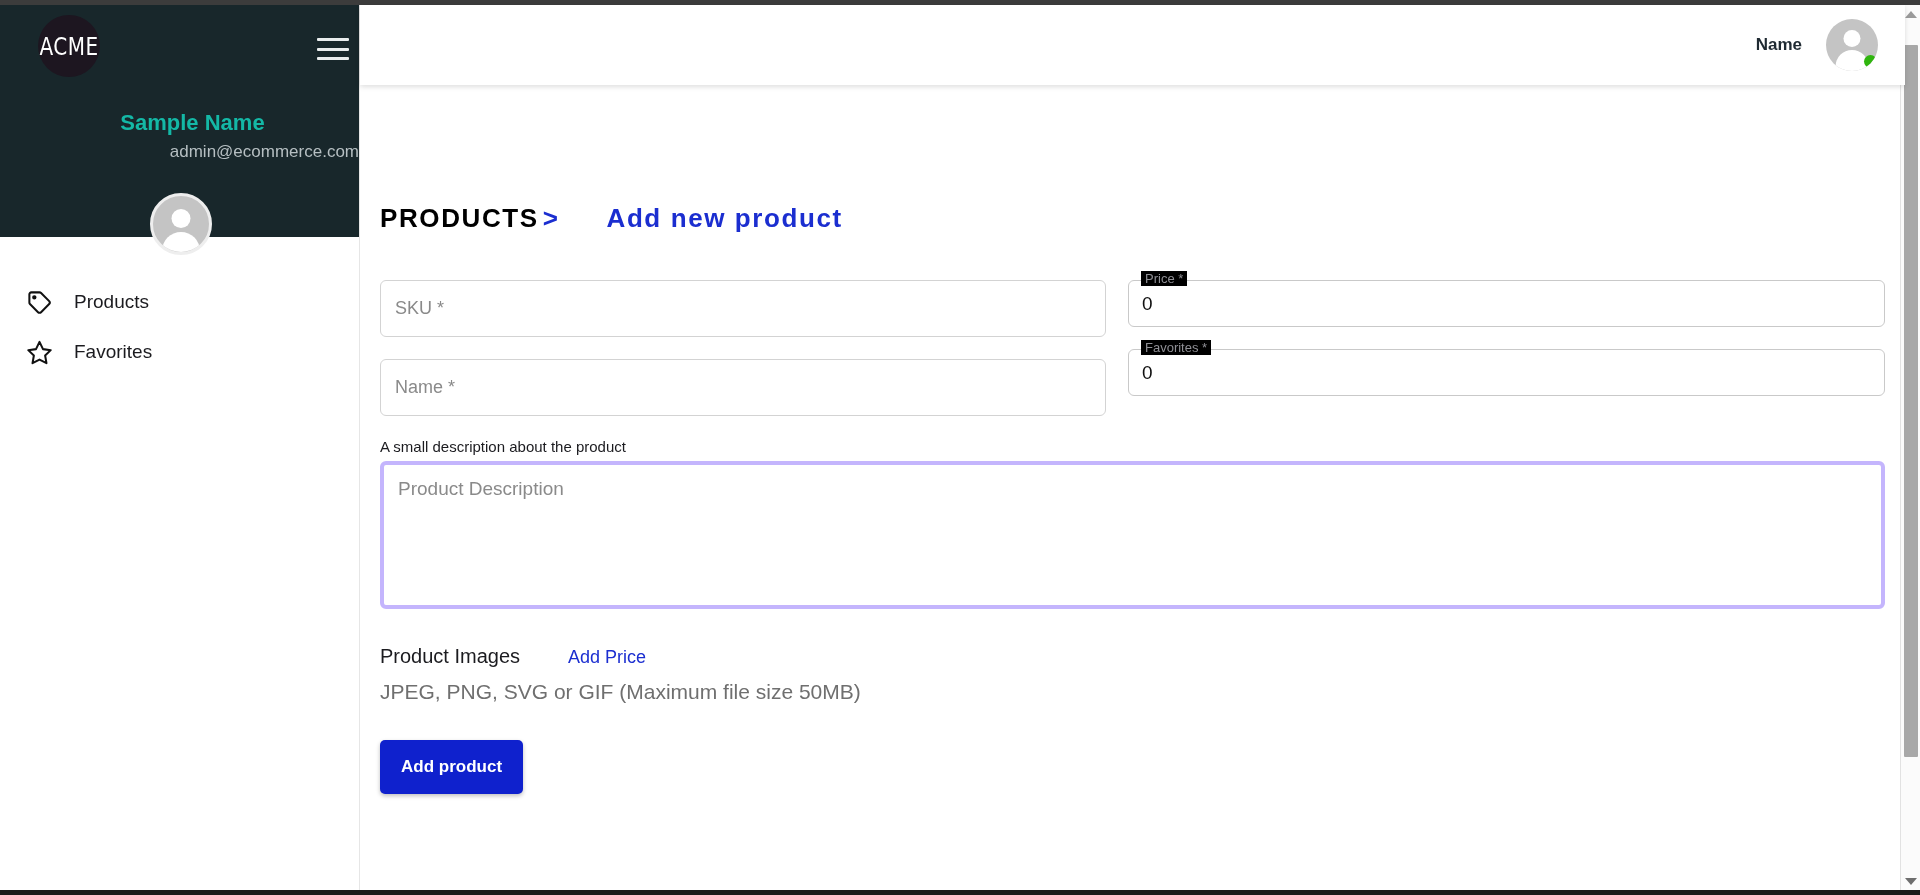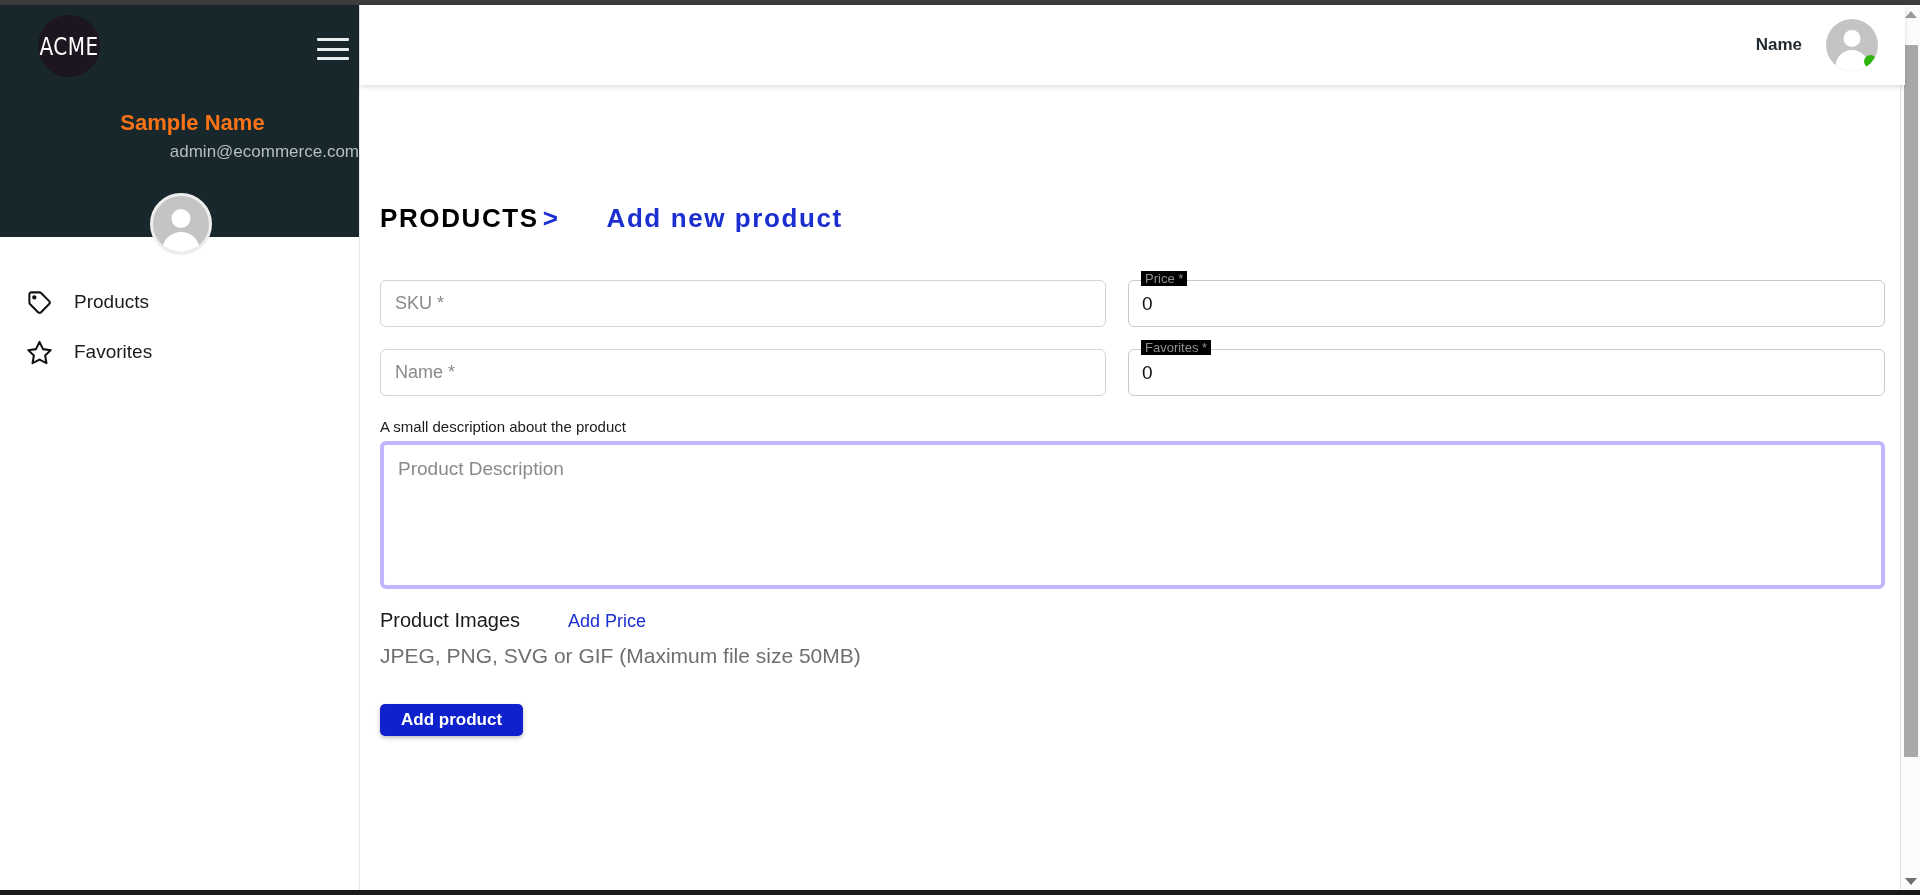--- a/index.html
+++ b/index.html
@@ -52,21 +52,21 @@
     display: flex; flex-direction: column; justify-content: space-between;
     cursor: pointer;
   }
   .hamburger span {
     display: block; height: 3px; width: 100%;
     background: #e9edee; border-radius: 1px;
   }
   .sidebar-username {
     position: absolute; top: 105px; left: 0; width: 100%;
     text-align: center;
-    color: #f97316;
+    color: #14b8a6;
     font-size: 22px;
     font-weight: bold;
     padding-left: 26px;
   }
   .sidebar-email {
     position: absolute; top: 137px; left: 0; width: 100%;
     text-align: right;
     color: #b6bfc2;
     font-size: 17px;
   }
@@ -151,21 +151,21 @@
   .bc-current { color: #1b2ed0; margin-left: 43px; }
 
   .form-area { position: absolute; top: 195px; left: 20px; width: 1505px; }
 
   .row { display: flex; gap: 22px; }
   .col-left { width: 726px; flex: none; }
   .col-right { width: 757px; flex: none; }
 
   
   .field-plain {
-    width: 100%; height: 47px;
+    width: 100%; height: 57px;
     border: 1px solid #d3d3d3; border-radius: 6px;
     background: #ffffff;
     font-family: "Liberation Sans", sans-serif;
     font-size: 18px;
     color: #222;
     padding: 0 14px;
     outline: none;
   }
   .field-plain::placeholder { color: #8a8a8a; }
   .mb-22 { margin-bottom: 22px; }
@@ -203,34 +203,34 @@
     background: #ffffff;
     font-family: "Liberation Sans", sans-serif;
     font-size: 19px; color: #222;
     padding: 13px 14px;
     resize: none; outline: none;
   }
   .desc-textarea::placeholder { color: #8a8a8a; }
 
   .images-row {
     display: flex; align-items: baseline;
-    margin-top: 16px;
+    margin-top: 32px;
   }
   .images-title { font-size: 20px; color: #1b1b1f; }
   .add-images-link {
     margin-left: 48px;
     font-size: 18px; color: #1b2ed0; cursor: pointer;
   }
   .images-hint {
     margin-top: 12px;
     font-size: 21px; color: #6f6f6f;
   }
   .add-product-btn {
     margin-top: 36px;
-    height: 32px; padding: 0 21px;
+    height: 54px; padding: 0 21px;
     background: #0f21cd; color: #ffffff;
     border: none; border-radius: 5px;
     font-family: "Liberation Sans", sans-serif;
     font-size: 17px; font-weight: bold;
     cursor: pointer;
     box-shadow: 0 2px 4px rgba(0,0,0,0.25);
   }
 
   
   .scrollbar {

